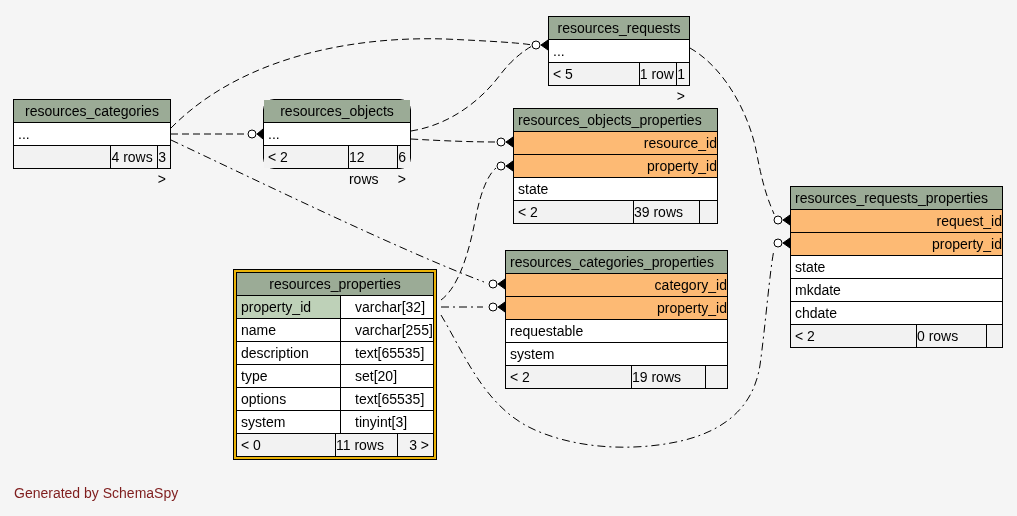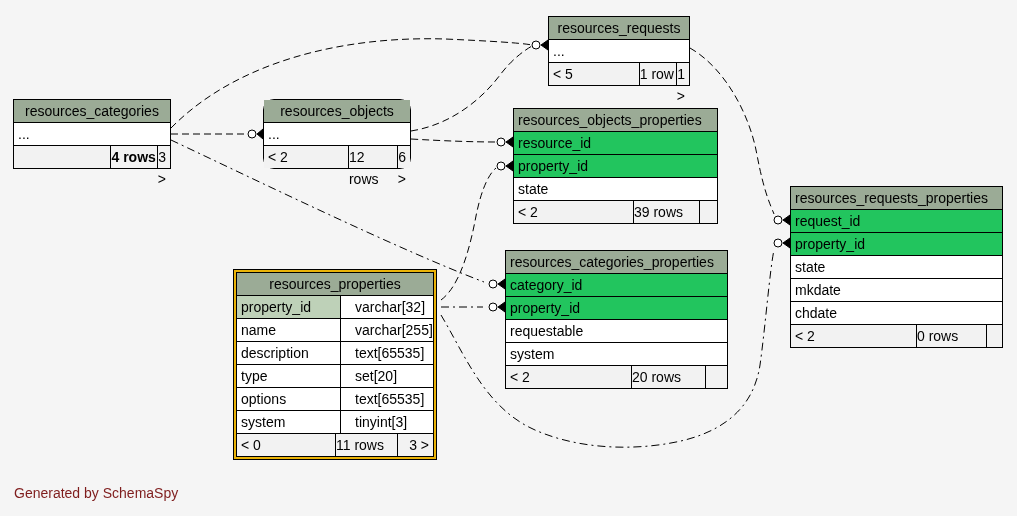--- a/index.html
+++ b/index.html
@@ -3,31 +3,31 @@
 <meta charset="utf-8">
 <style>
   html,body{margin:0;padding:0;}
   body{background:#f5f5f5;font-family:"Liberation Sans","DejaVu Sans",sans-serif;}
   #canvas{position:relative;width:1017px;height:516px;background:#f5f5f5;overflow:hidden;}
   svg.rels{position:absolute;left:0;top:0;z-index:1;}
   .dbtable{position:absolute;z-index:2;border:1px solid #000;background:#fff;font-size:14px;color:#000;}
   .thead{height:22px;line-height:22px;background:#9bab96;border-bottom:1px solid #000;text-align:center;white-space:nowrap;}
   .thead.spill{text-align:left;padding-left:4px;overflow:visible;}
   .trow{height:22px;line-height:22px;border-bottom:1px solid #000;padding-left:4px;background:#fff;white-space:nowrap;}
-  .trow.key{background:#22c55e;}
+  .trow.key{background:#fdba74;text-align:right;}
   .trow2{height:22px;line-height:22px;border-bottom:1px solid #000;display:flex;white-space:nowrap;}
   .trow2 .cname{width:104px;border-right:1px solid #000;padding-left:4px;box-sizing:border-box;}
   .trow2 .cname.key{background:#bed1b8;}
   .trow2 .ctype{flex:1;padding-left:14px;}
   .tfoot{height:22px;line-height:22px;display:flex;background:#f2f2f2;}
   .tfoot span{box-sizing:border-box;display:block;}
   .tfoot .fl{padding-left:4px;text-align:left;}
   .tfoot .fc{border-left:1px solid #000;text-align:left;margin-left:48px;}
   .tfoot .fr{border-left:1px solid #000;flex:1;text-align:right;padding-right:4px;}
-  .t-cat .fl{width:53px;} .t-cat .fc{width:51px;font-weight:bold;}
+  .t-cat .fl{width:53px;} .t-cat .fc{width:51px;}
   .t-obj .fl{width:44px;} .t-obj .fc{width:61px;}
   .t-req .fl{width:52px;} .t-req .fc{width:47px;}
   .t-objp .fl{width:71px;} .t-objp .fc{width:66px;}
   .t-reqp .fl{width:77px;} .t-reqp .fc{width:70px;}
   .t-catp .fl{width:77px;} .t-catp .fc{width:74px;}
   .t-main .fl{width:50px;} .t-main .fc{width:62px;}
   .main-wrap{position:absolute;z-index:2;left:233px;top:269px;border:1px solid #000;padding:2px;background:#eab308;}
   .main-wrap .dbtable{position:relative;left:0;top:0;width:198px;box-sizing:border-box;}
   .gen-note{position:absolute;left:14px;top:485px;font-size:14px;color:#7f1d1d;z-index:2;}
 </style>
@@ -134,21 +134,21 @@
   </div>
 
   <div class="dbtable t-catp" style="left:505px;top:250px;width:221px;">
     <div class="thead spill">resources_categories_properties</div>
     <div class="trow key">category_id</div>
     <div class="trow key">property_id</div>
     <div class="trow">requestable</div>
     <div class="trow">system</div>
     <div class="tfoot">
       <span class="fl">&lt; 2</span>
-      <span class="fc">20 rows</span>
+      <span class="fc">19 rows</span>
       <span class="fr"></span>
     </div>
   </div>
 
   <div class="main-wrap">
     <div class="dbtable t-main">
       <div class="thead">resources_properties</div>
       <div class="trow2">
         <span class="cname key">property_id</span>
         <span class="ctype">varchar[32]</span>

